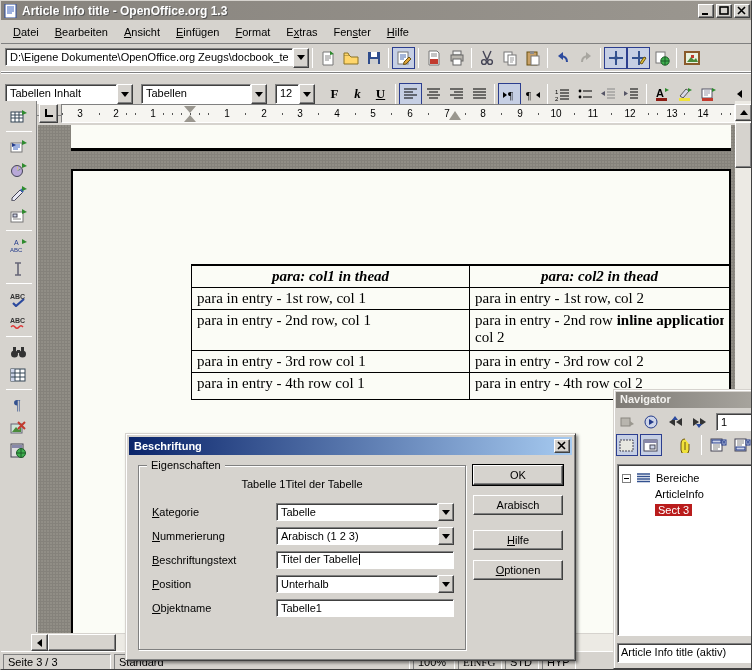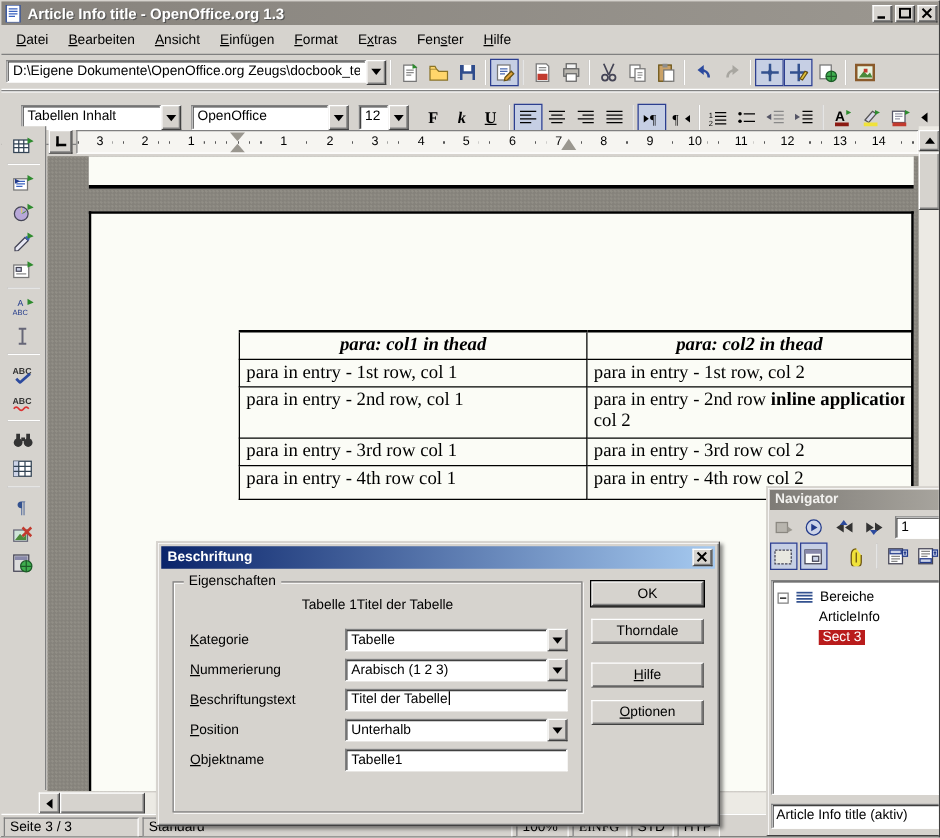--- a/index.html
+++ b/index.html
@@ -15,21 +15,21 @@
   .winbtn{width:16px;height:14px;background:#d6d3ce;border:1px solid;border-color:#fff #404040 #404040 #fff;
     box-shadow:inset -1px -1px 0 #808080;margin-left:2px;display:flex;align-items:center;justify-content:center;}
   
   #menubar{position:absolute;left:0;top:19px;width:752px;height:24px;background:#d6d3ce;
     border-bottom:1px solid #808080;display:flex;align-items:center;padding-left:4px;}
   .menuitem{padding:3px 8px;white-space:nowrap;}
   .accel{text-decoration:underline;}
   
   .toolbar{position:absolute;left:0;width:752px;background:#d6d3ce;display:flex;align-items:center;}
   #funcbar{top:43px;height:28px;border-bottom:1px solid #fff;}
-  #objbar{top:71px;height:44px;border-top:1px solid #808080;border-bottom:1px solid #808080;box-shadow:inset 0 1px 0 #fff;padding-left:12px;}
+  #objbar{top:71px;height:44px;border-top:1px solid #808080;border-bottom:1px solid #808080;box-shadow:inset 0 1px 0 #fff;}
   .tbtn{width:23px;height:22px;display:flex;align-items:center;justify-content:center;background:transparent;border:1px solid transparent;}
   .tbtn.pressed{background:#c6cfe4;border:1px solid #2c3e8f;}
   .tsep{width:1px;height:20px;background:#808080;border-right:1px solid #fff;margin:0 3px;}
   .combo{display:flex;height:20px;}
   .combo .field{background:#fff;border:1px solid;border-color:#808080 #fff #fff #808080;box-shadow:inset 1px 1px 0 #404040;
     padding:2px 4px;white-space:nowrap;overflow:hidden;flex:1;}
   .dropbtn{width:16px;height:20px;background:#d6d3ce;border:1px solid;border-color:#fff #404040 #404040 #fff;
     box-shadow:inset -1px -1px 0 #808080;display:flex;align-items:center;justify-content:center;}
   .arrow-down{width:0;height:0;border-left:4px solid transparent;border-right:4px solid transparent;border-top:5px solid #000;}
   .arrow-up{width:0;height:0;border-left:4px solid transparent;border-right:4px solid transparent;border-bottom:5px solid #000;}
@@ -277,21 +277,21 @@
 
   <div id="objbar" class="toolbar">
     <span class="combo" style="width:128px;margin-left:4px;">
       <span class="field">Tabellen Inhalt</span>
       <span class="dropbtn">
           <span class="arrow-down"></span>
         </span>
     </span>
     <span style="width:8px;"></span>
     <span class="combo" style="width:126px;">
-      <span class="field">OpenOffice</span>
+      <span class="field">Tabellen</span>
       <span class="dropbtn">
           <span class="arrow-down"></span>
         </span>
     </span>
     <span style="width:8px;"></span>
     <span class="combo" style="width:40px;">
       <span class="field">12</span>
       <span class="dropbtn">
           <span class="arrow-down"></span>
         </span>
@@ -628,21 +628,21 @@
           <span class="dropbtn">
             <span class="arrow-down"></span>
           </span>
         </span>
     </span>
     <span class="dlglabel" style="top:168px;"><span></span><span class="accel">O</span><span>bjektname</span></span>
     <span class="dlgfield" style="top:165px;">
       <input class="tinput" value="Tabelle1" style="">
     </span>
     <span class="dlgbtn default" style="top:31px;">OK</span>
-    <span class="dlgbtn" style="top:61px;">Thorndale</span>
+    <span class="dlgbtn" style="top:61px;">Arabisch</span>
     <span class="dlgbtn" style="top:96px;"><span class="accel">H</span><span>ilfe</span></span>
     <span class="dlgbtn" style="top:126px;"><span class="accel">O</span><span>ptionen</span></span>
   </div>
 
   <div id="navigator">
     <div id="nav-title"><span>Navigator</span></div>
     <div id="navrow1" class="navrow">
       <span class="tbtn" style="width:22px;">
           <span class="icon"><svg width="16" height="14">
               <rect x="2" y="3" width="9" height="8" fill="#b8b5ae" stroke="#8a8780"></rect>

